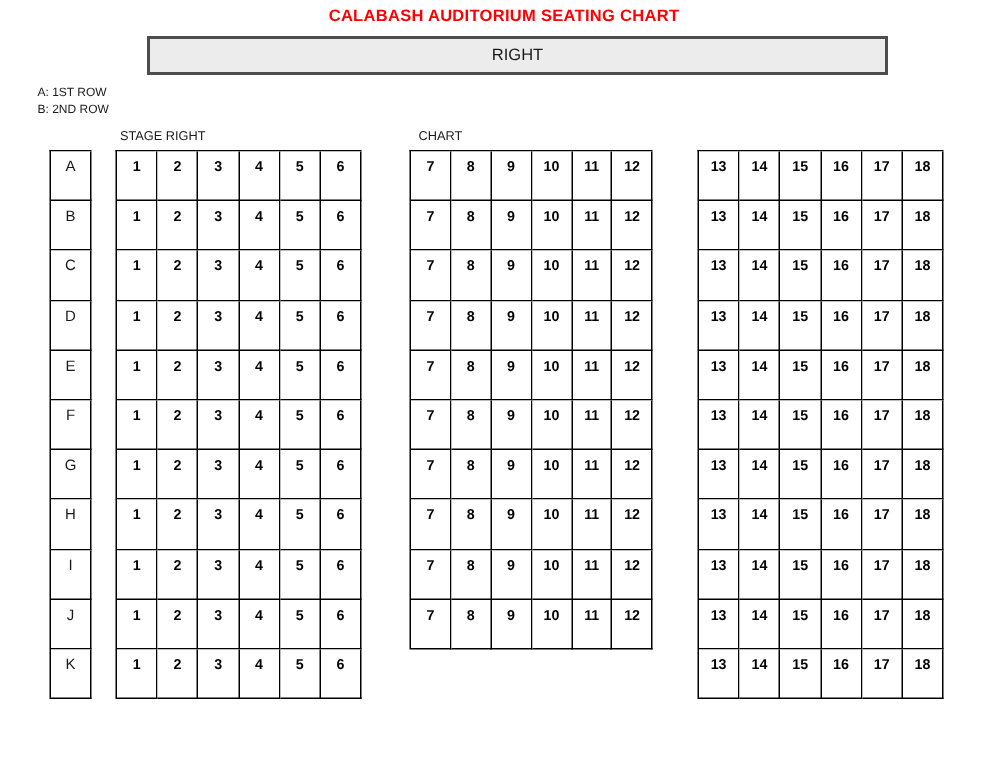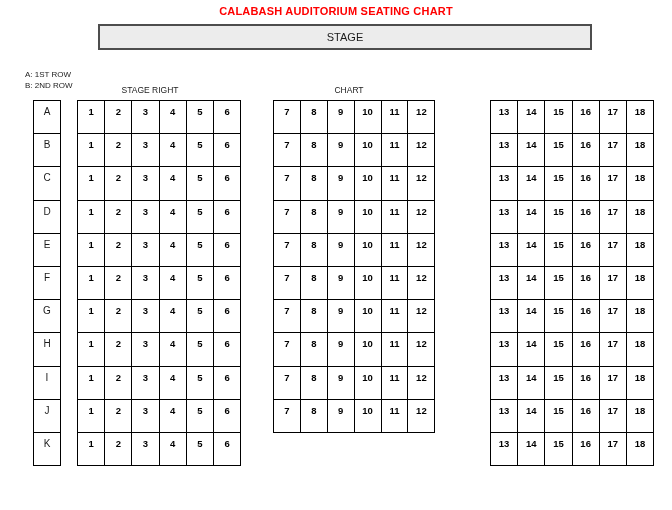--- a/index.html
+++ b/index.html
@@ -32,48 +32,46 @@
     align-items: center;
     justify-content: center;
   }
   #stage-label { font-size: 11px; color: #1a1a1a; }
   #legend {
     position: absolute;
     left: 25px; top: 56px;
     font-size: 8px;
     line-height: 11px;
     white-space: nowrap;
-    margin-top: 13px;
   }
   .section-header {
     position: absolute;
     top: 85px;
     width: 140px;
-    text-align: center;
     font-size: 8.5px;
     color: #1a1a1a;
   }
   #header-stage-right { left: 80px; }
   #header-center      { left: 279px; }
   #header-stage-left  { left: 476px; }
 
   .seat-grid, #row-label-column {
     position: absolute;
     top: 100px;
     border-top: 1px solid #000;
     border-left: 1px solid #000;
     display: grid;
   }
   #row-label-column {
     left: 33px;
     grid-template-columns: 27px;
   }
   #grid-stage-right { left: 77px;  grid-template-columns: repeat(6, 27.2px); }
   #grid-center      { left: 273px; grid-template-columns: repeat(6, 26.9px); }
-  #grid-stage-left  { left: 490px; grid-template-columns: repeat(6, 27.2px); }
+  #grid-stage-left  { left: 465px; grid-template-columns: repeat(6, 27.2px); }
 
   .cell {
     height: 33.2px;
     box-sizing: border-box;
     border-right: 1px solid #000;
     border-bottom: 1px solid #000;
     text-align: center;
     padding-top: 5px;
     background: #ffffff;
   }
@@ -81,21 +79,21 @@
   .label-cell { font-size: 10px;  font-weight: normal; color: #1a1a1a; }
 </style>
 </head>
 <body>
 
 <div id="page">
 
   <div id="title" style="color: rgb(255, 0, 0);">CALABASH AUDITORIUM SEATING CHART</div>
 
   <div id="stage-box" style="background: rgb(236, 236, 236);">
-    <span id="stage-label">STAGE</span>
+    <span id="stage-label">RIGHT</span>
   </div>
 
   <div id="legend">
     <div>A: 1ST ROW</div>
     <div>B: 2ND ROW</div>
   </div>
 
   <div class="section-header" id="header-stage-right">STAGE RIGHT</div>
   <div class="section-header" id="header-center">CHART</div>
 

